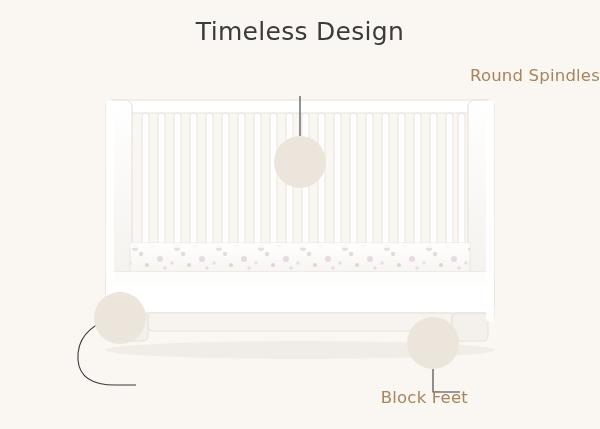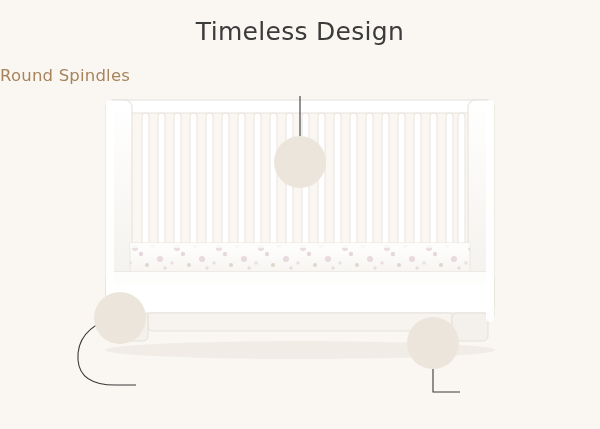--- a/index.html
+++ b/index.html
@@ -30,21 +30,21 @@
     color: #3b3b3b;
     font-family: "DejaVu Sans", sans-serif;
     font-weight: 400;
   }
   .label {
     position: absolute;
     color: #a8835b;
     font-size: 16.5px;
     font-family: "DejaVu Sans", sans-serif;
     letter-spacing: 0.2px;
-    text-align: left;
+    text-align: right;
     line-height: 1.25;
     white-space: pre-line;
   }
   #label-spindles {
     top: 66px;
     left: 0;
     width: 600px;
   }
   #label-waterfall {
     top: 369px;
@@ -163,14 +163,15 @@
 
     <path d="M433 369 L433 392 L460 392" stroke="#3b3b3b" stroke-width="1.1" fill="none"></path>
   </svg>
 
   <div class="dot" id="dot-spindles"></div>
   <div class="dot" id="dot-waterfall"></div>
   <div class="dot" id="dot-blockfeet"></div>
 
   <div class="title">Timeless Design</div>
   <div class="label" id="label-spindles">Round Spindles</div>
+  <div class="label" id="label-blockfeet">Block Feet</div>
 
 </div>
 
 </body></html>

